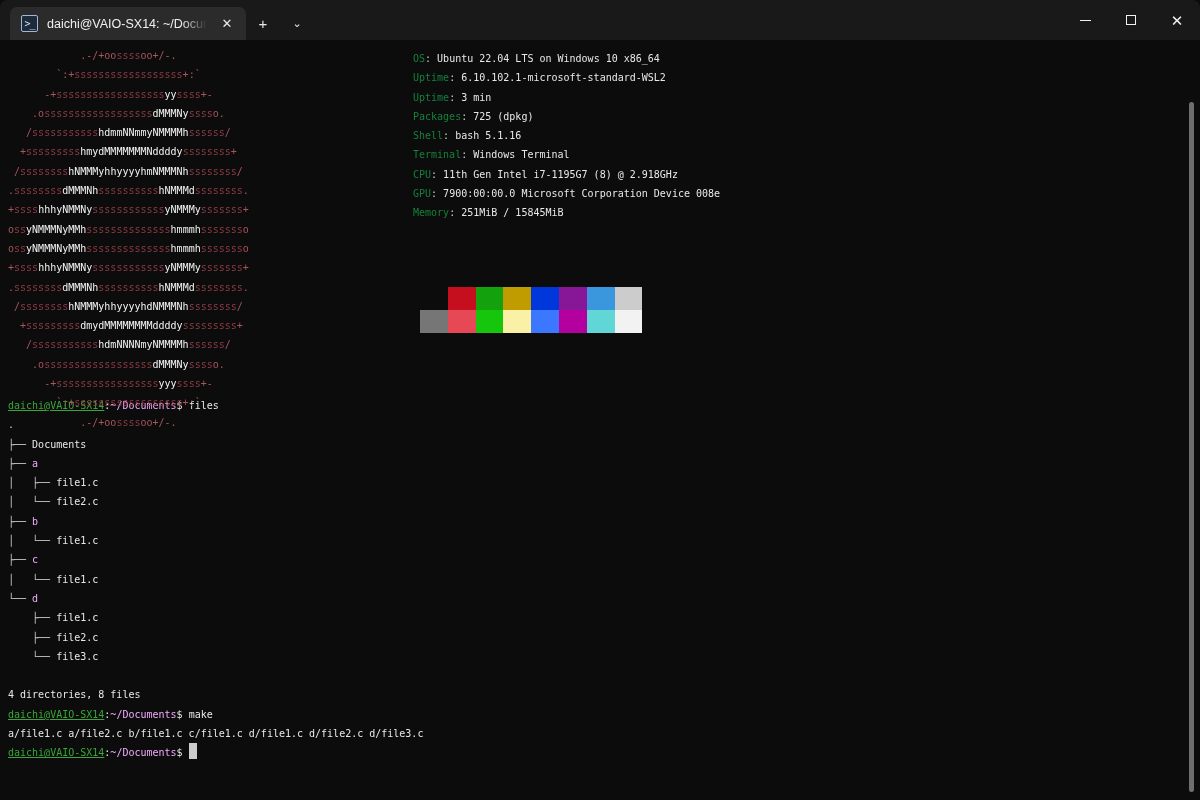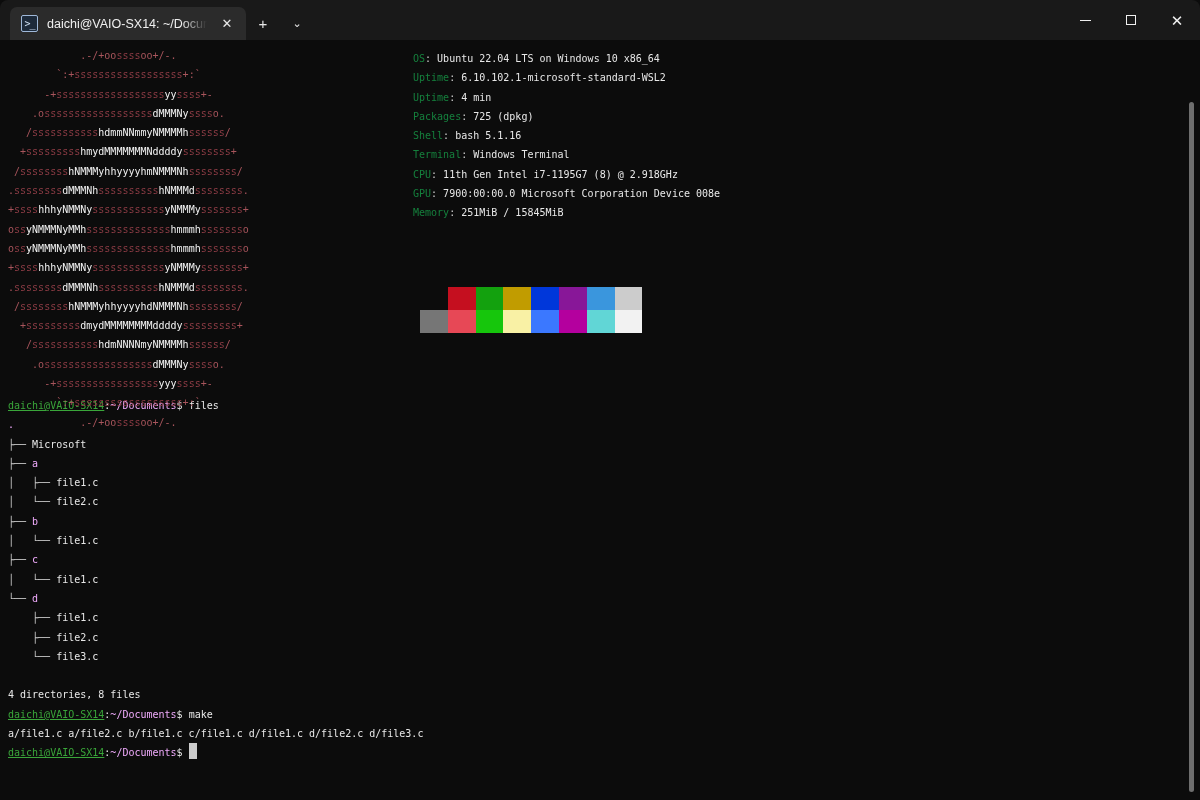--- a/index.html
+++ b/index.html
@@ -238,21 +238,21 @@
 <span class="c-ubu-s2">.</span><span class="c-ubu-s">ssssssss</span><span class="c-ubu-w">dMMMNh</span><span class="c-ubu-s">ssssssssss</span><span class="c-ubu-w">hNMMMd</span><span class="c-ubu-s">ssssssss</span><span class="c-ubu-s2">.</span>
 <span class="c-ubu-s"> </span><span class="c-ubu-s2">/</span><span class="c-ubu-s">ssssssss</span><span class="c-ubu-w">hNMMMyhhyyyyhdNMMMNh</span><span class="c-ubu-s">ssssssss</span><span class="c-ubu-s2">/</span>
 <span class="c-ubu-s">  </span><span class="c-ubu-s2">+</span><span class="c-ubu-s">sssssssss</span><span class="c-ubu-w">dmydMMMMMMMMddddy</span><span class="c-ubu-s">sssssssss</span><span class="c-ubu-s2">+</span>
 <span class="c-ubu-s">   </span><span class="c-ubu-s2">/</span><span class="c-ubu-s">sssssssssss</span><span class="c-ubu-w">hdmNNNNmyNMMMMh</span><span class="c-ubu-s">ssssss</span><span class="c-ubu-s2">/</span>
 <span class="c-ubu-s">    </span><span class="c-ubu-s2">.o</span><span class="c-ubu-s">ssssssssssssssssss</span><span class="c-ubu-w">dMMMNy</span><span class="c-ubu-s">ssss</span><span class="c-ubu-s2">o.</span>
 <span class="c-ubu-s">      </span><span class="c-ubu-s2">-+</span><span class="c-ubu-s">sssssssssssssssss</span><span class="c-ubu-w">yyy</span><span class="c-ubu-s">ssss</span><span class="c-ubu-s2">+-</span>
 <span class="c-ubu-s">        </span><span class="c-ubu-s2">`:+</span><span class="c-ubu-s">ssssssssssssssssss</span><span class="c-ubu-s2">+:`</span>
 <span class="c-ubu-s">            </span><span class="c-ubu-s2">.-/+oo</span><span class="c-ubu-s">ssss</span><span class="c-ubu-s2">oo+/-.</span></pre>
       <pre class="screen" id="info"><span class="c-red">OS</span><span class="c-grey">: </span><span class="c-white">Ubuntu 22.04 LTS on Windows 10 x86_64</span>
 <span class="c-red">Uptime</span><span class="c-grey">: </span><span class="c-white">6.10.102.1-microsoft-standard-WSL2</span>
-<span class="c-red">Uptime</span><span class="c-grey">: </span><span class="c-white">4 min</span>
+<span class="c-red">Uptime</span><span class="c-grey">: </span><span class="c-white">3 min</span>
 <span class="c-red">Packages</span><span class="c-grey">: </span><span class="c-white">725 (dpkg)</span>
 <span class="c-red">Shell</span><span class="c-grey">: </span><span class="c-white">bash 5.1.16</span>
 <span class="c-red">Terminal</span><span class="c-grey">: </span><span class="c-white">Windows Terminal</span>
 <span class="c-red">CPU</span><span class="c-grey">: </span><span class="c-white">11th Gen Intel i7-1195G7 (8) @ 2.918GHz</span>
 <span class="c-red">GPU</span><span class="c-grey">: </span><span class="c-white">7900:00:00.0 Microsoft Corporation Device 008e</span>
 <span class="c-red">Memory</span><span class="c-grey">: </span><span class="c-white">251MiB / 15845MiB</span></pre>
       <div id="palette">
           <div class="pal-row">
             <div class="pal-cell" style="background: rgb(12, 12, 12);"></div>
             <div class="pal-cell" style="background: rgb(197, 15, 31);"></div>
@@ -271,21 +271,21 @@
             <div class="pal-cell" style="background: rgb(59, 120, 255);"></div>
             <div class="pal-cell" style="background: rgb(180, 0, 158);"></div>
             <div class="pal-cell" style="background: rgb(97, 214, 214);"></div>
             <div class="pal-cell" style="background: rgb(242, 242, 242);"></div>
           </div>
         </div>
     </div>
 
     <pre class="screen" id="session"><span class="c-green">daichi@VAIO-SX14</span><span class="c-white">:</span><span class="c-blue">~/Documents</span><span class="c-white">$ </span><span class="c-white">files</span>
 <span class="c-tree"></span><span class="c-blue">.</span>
-<span class="c-tree">├── </span><span class="c-white">Microsoft</span>
+<span class="c-tree">├── </span><span class="c-white">Documents</span>
 <span class="c-tree">├── </span><span class="c-blue">a</span>
 <span class="c-tree">│   ├── </span><span class="c-white">file1.c</span>
 <span class="c-tree">│   └── </span><span class="c-white">file2.c</span>
 <span class="c-tree">├── </span><span class="c-blue">b</span>
 <span class="c-tree">│   └── </span><span class="c-white">file1.c</span>
 <span class="c-tree">├── </span><span class="c-blue">c</span>
 <span class="c-tree">│   └── </span><span class="c-white">file1.c</span>
 <span class="c-tree">└── </span><span class="c-blue">d</span>
 <span class="c-tree">    ├── </span><span class="c-white">file1.c</span>
 <span class="c-tree">    ├── </span><span class="c-white">file2.c</span>

